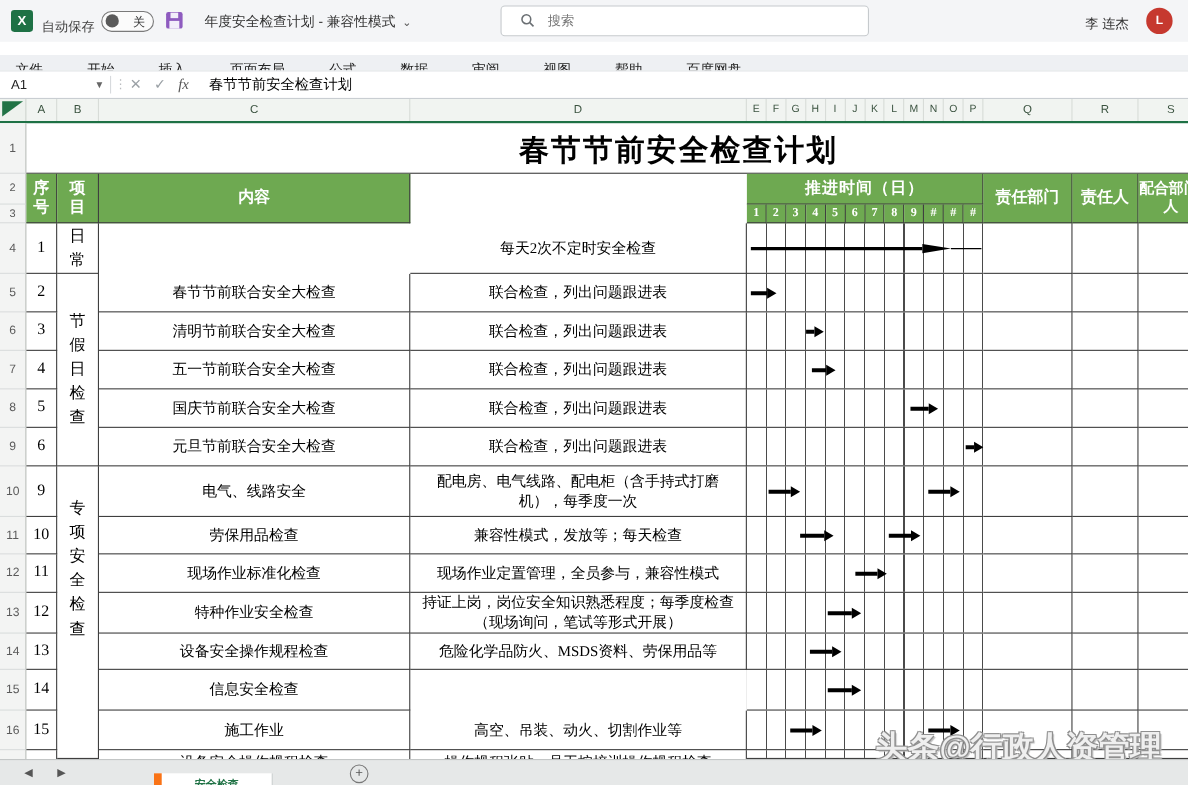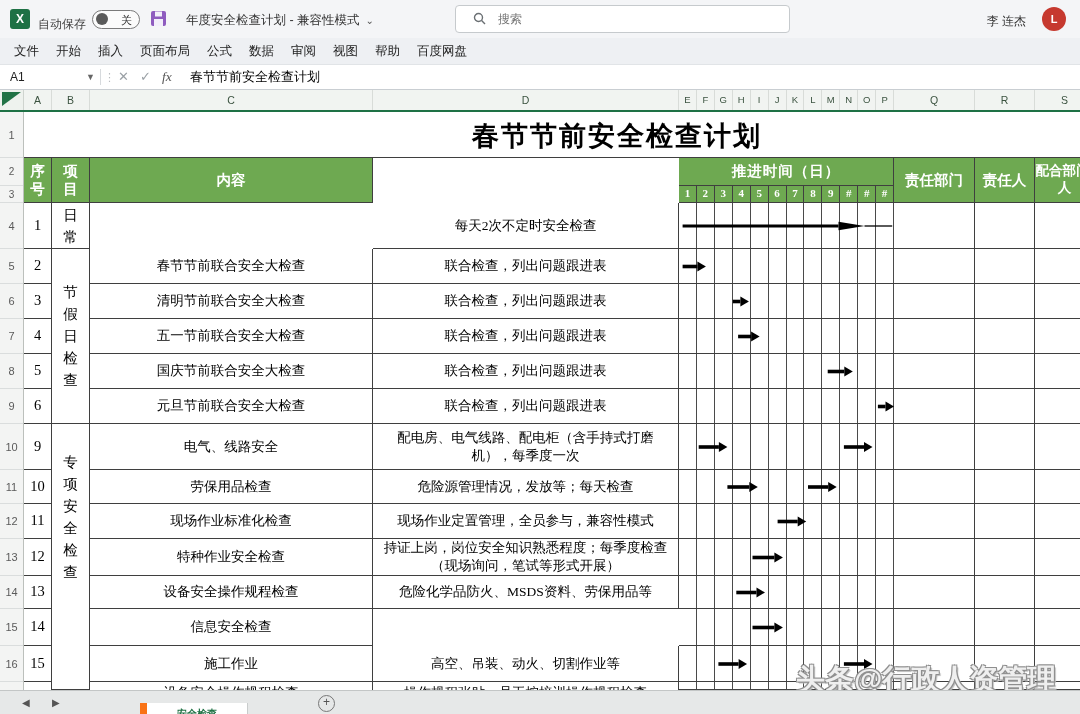--- a/index.html
+++ b/index.html
@@ -16,22 +16,22 @@
   .toggle-state{position:absolute;right:7px;top:2px;font-size:11px;color:#333;}
   .save-ic{position:absolute;left:150px;top:10px;}
   .doc-title{position:absolute;left:186px;top:12px;font-size:12.5px;color:#333;white-space:nowrap;}
   .caret{color:#555;font-size:10px;margin-left:6px;}
   .searchbox{position:absolute;left:455px;top:5px;width:333px;height:26px;background:#fff;border:1px solid #c6cacd;border-radius:4px;}
   .searchbox svg{position:absolute;left:17px;top:6px;}
   .searchbox input{position:absolute;left:40px;top:1px;width:280px;height:22px;border:none;outline:none;font-size:12px;color:#444;background:transparent;font-family:inherit;}
   .user-name{position:absolute;right:54px;top:13px;font-size:12px;color:#333;white-space:nowrap;}
   .avatar{position:absolute;right:14px;top:7px;width:24px;height:24px;border-radius:50%;background:#c6392f;color:#fff;
           font-size:11px;font-weight:bold;text-align:center;line-height:24px;}
-  .menubar{position:absolute;left:0;top:38px;width:1080px;height:26px;background:#eef0f3;display:flex;align-items:center;
-           padding-left:14px;gap:17px;box-sizing:border-box;}
+  .menubar{position:absolute;left:0;top:50px;width:1080px;height:26px;background:#eef0f3;display:flex;align-items:center;
+           padding-left:14px;gap:40px;box-sizing:border-box;}
   .menu-item{font-size:12.5px;color:#222;white-space:nowrap;}
   .formulabar{position:absolute;left:0;top:64px;width:1080px;height:26px;background:#fff;border-top:1px solid #e1e4e7;border-bottom:1px solid #c9ced2;box-sizing:border-box;}
   .namebox{position:absolute;left:0;top:0;width:78px;height:24px;font-size:12px;color:#222;line-height:24px;padding-left:10px;}
   .nb-caret{position:absolute;left:86px;top:0;font-size:9px;color:#666;line-height:24px;}
   .fb-sep{position:absolute;left:100px;top:4px;height:16px;border-left:1px solid #d7dadd;}
   .fb-dots{position:absolute;left:104px;top:0;color:#b9bcbf;font-size:11px;line-height:24px;}
   .fb-x{position:absolute;left:118px;top:0;color:#9aa0a5;font-size:13px;line-height:24px;}
   .fb-check{position:absolute;left:140px;top:0;color:#9aa0a5;font-size:13px;line-height:24px;}
   .fb-fx{position:absolute;left:162px;top:0;color:#555;font-size:13.5px;line-height:24px;
          font-family:"Liberation Serif","DejaVu Serif",serif;font-style:italic;}
@@ -269,21 +269,21 @@
           <polygon points="39.9,18 39.9,28 48.4,23" fill="black"></polygon>
           <line x1="164.9" y1="23" x2="185.0" y2="23" stroke="black" stroke-width="3.6"></line>
           <polygon points="185.0,18 185.0,28 193.5,23" fill="black"></polygon>
         </svg>
       </div>
       <div class="cell" style="position: absolute; box-sizing: border-box; left: 894px; top: 424px; width: 81px; height: 46px;"></div>
       <div class="cell" style="position: absolute; box-sizing: border-box; left: 975px; top: 424px; width: 60px; height: 46px;"></div>
       <div class="cell" style="position: absolute; box-sizing: border-box; left: 1035px; top: 424px; width: 60px; height: 46px;"></div>
       <div class="cell" style="position: absolute; box-sizing: border-box; left: 24px; top: 470px; width: 28px; height: 34px; font-family: &quot;Liberation Serif&quot;, &quot;DejaVu Serif&quot;, serif; line-height: 1.32; color: rgb(0, 0, 0); font-size: 14.5px;">10</div>
       <div class="cell" style="position: absolute; box-sizing: border-box; left: 90px; top: 470px; width: 283px; height: 34px; padding: 0px 4px; font-family: &quot;Liberation Serif&quot;, &quot;DejaVu Serif&quot;, serif; font-size: 13.5px; line-height: 1.32; color: rgb(0, 0, 0);">劳保用品检查</div>
-      <div class="cell" style="position: absolute; box-sizing: border-box; left: 373px; top: 470px; width: 306px; height: 34px; padding: 0px 6px; font-family: &quot;Liberation Serif&quot;, &quot;DejaVu Serif&quot;, serif; font-size: 13.5px; line-height: 1.32; color: rgb(0, 0, 0);">危险源管理情况，发放等；每天检查</div>
+      <div class="cell" style="position: absolute; box-sizing: border-box; left: 373px; top: 470px; width: 306px; height: 34px; padding: 0px 6px; font-family: &quot;Liberation Serif&quot;, &quot;DejaVu Serif&quot;, serif; font-size: 13.5px; line-height: 1.32; color: rgb(0, 0, 0);">兼容性模式，发放等；每天检查</div>
       <div class="gantt-strip" style="position: absolute; box-sizing: border-box; left: 679px; top: 470px; width: 215px; height: 34px;">
         <svg width="215" height="34">
           <line x1="48.4" y1="17" x2="70.3" y2="17" stroke="black" stroke-width="3.6"></line>
           <polygon points="70.3,12 70.3,22 78.8,17" fill="black"></polygon>
           <line x1="129.0" y1="17" x2="149.2" y2="17" stroke="black" stroke-width="3.6"></line>
           <polygon points="149.2,12 149.2,22 157.7,17" fill="black"></polygon>
         </svg>
       </div>
       <div class="cell" style="position: absolute; box-sizing: border-box; left: 894px; top: 470px; width: 81px; height: 34px;"></div>
       <div class="cell" style="position: absolute; box-sizing: border-box; left: 975px; top: 470px; width: 60px; height: 34px;"></div>

